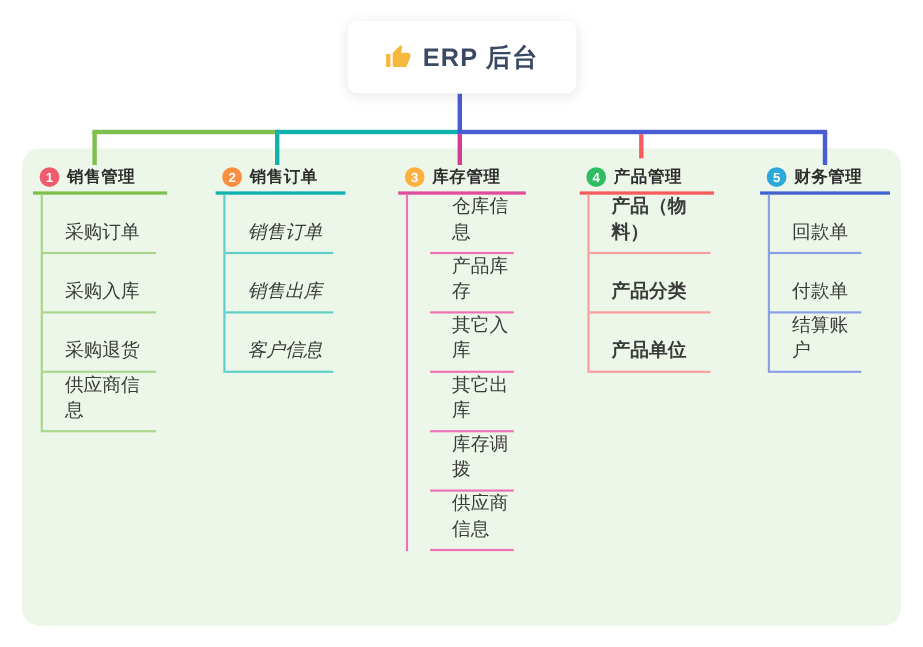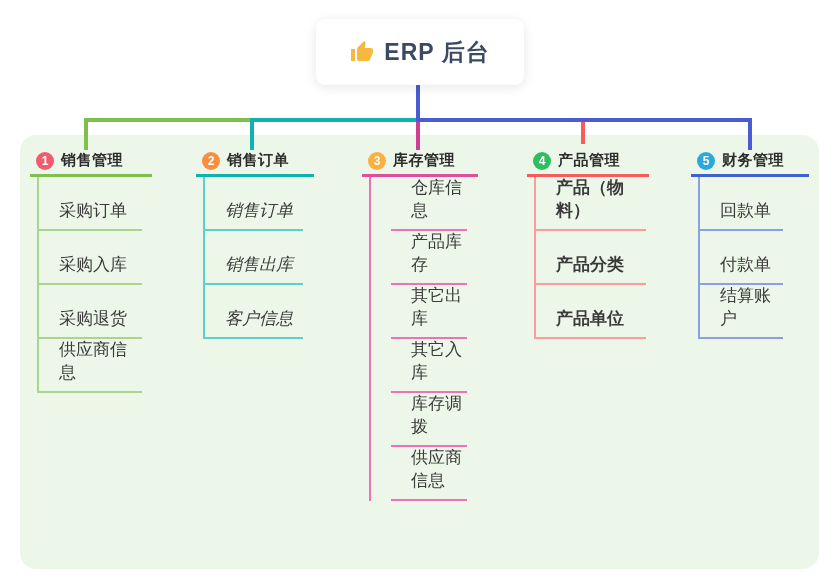--- a/index.html
+++ b/index.html
@@ -110,24 +110,24 @@
       <span class="branch-label">库存管理</span>
     </div>
     <div class="children">
       <div class="child">
           <span class="child-label">仓库信息</span>
         </div>
       <div class="child">
           <span class="child-label">产品库存</span>
         </div>
       <div class="child">
-          <span class="child-label">其它出库</span>
+          <span class="child-label">其它入库</span>
         </div>
       <div class="child">
-          <span class="child-label">其它入库</span>
+          <span class="child-label">其它出库</span>
         </div>
       <div class="child">
           <span class="child-label">库存调拨</span>
         </div>
       <div class="child">
           <span class="child-label">供应商信息</span>
         </div>
     </div>
   </div>
 

